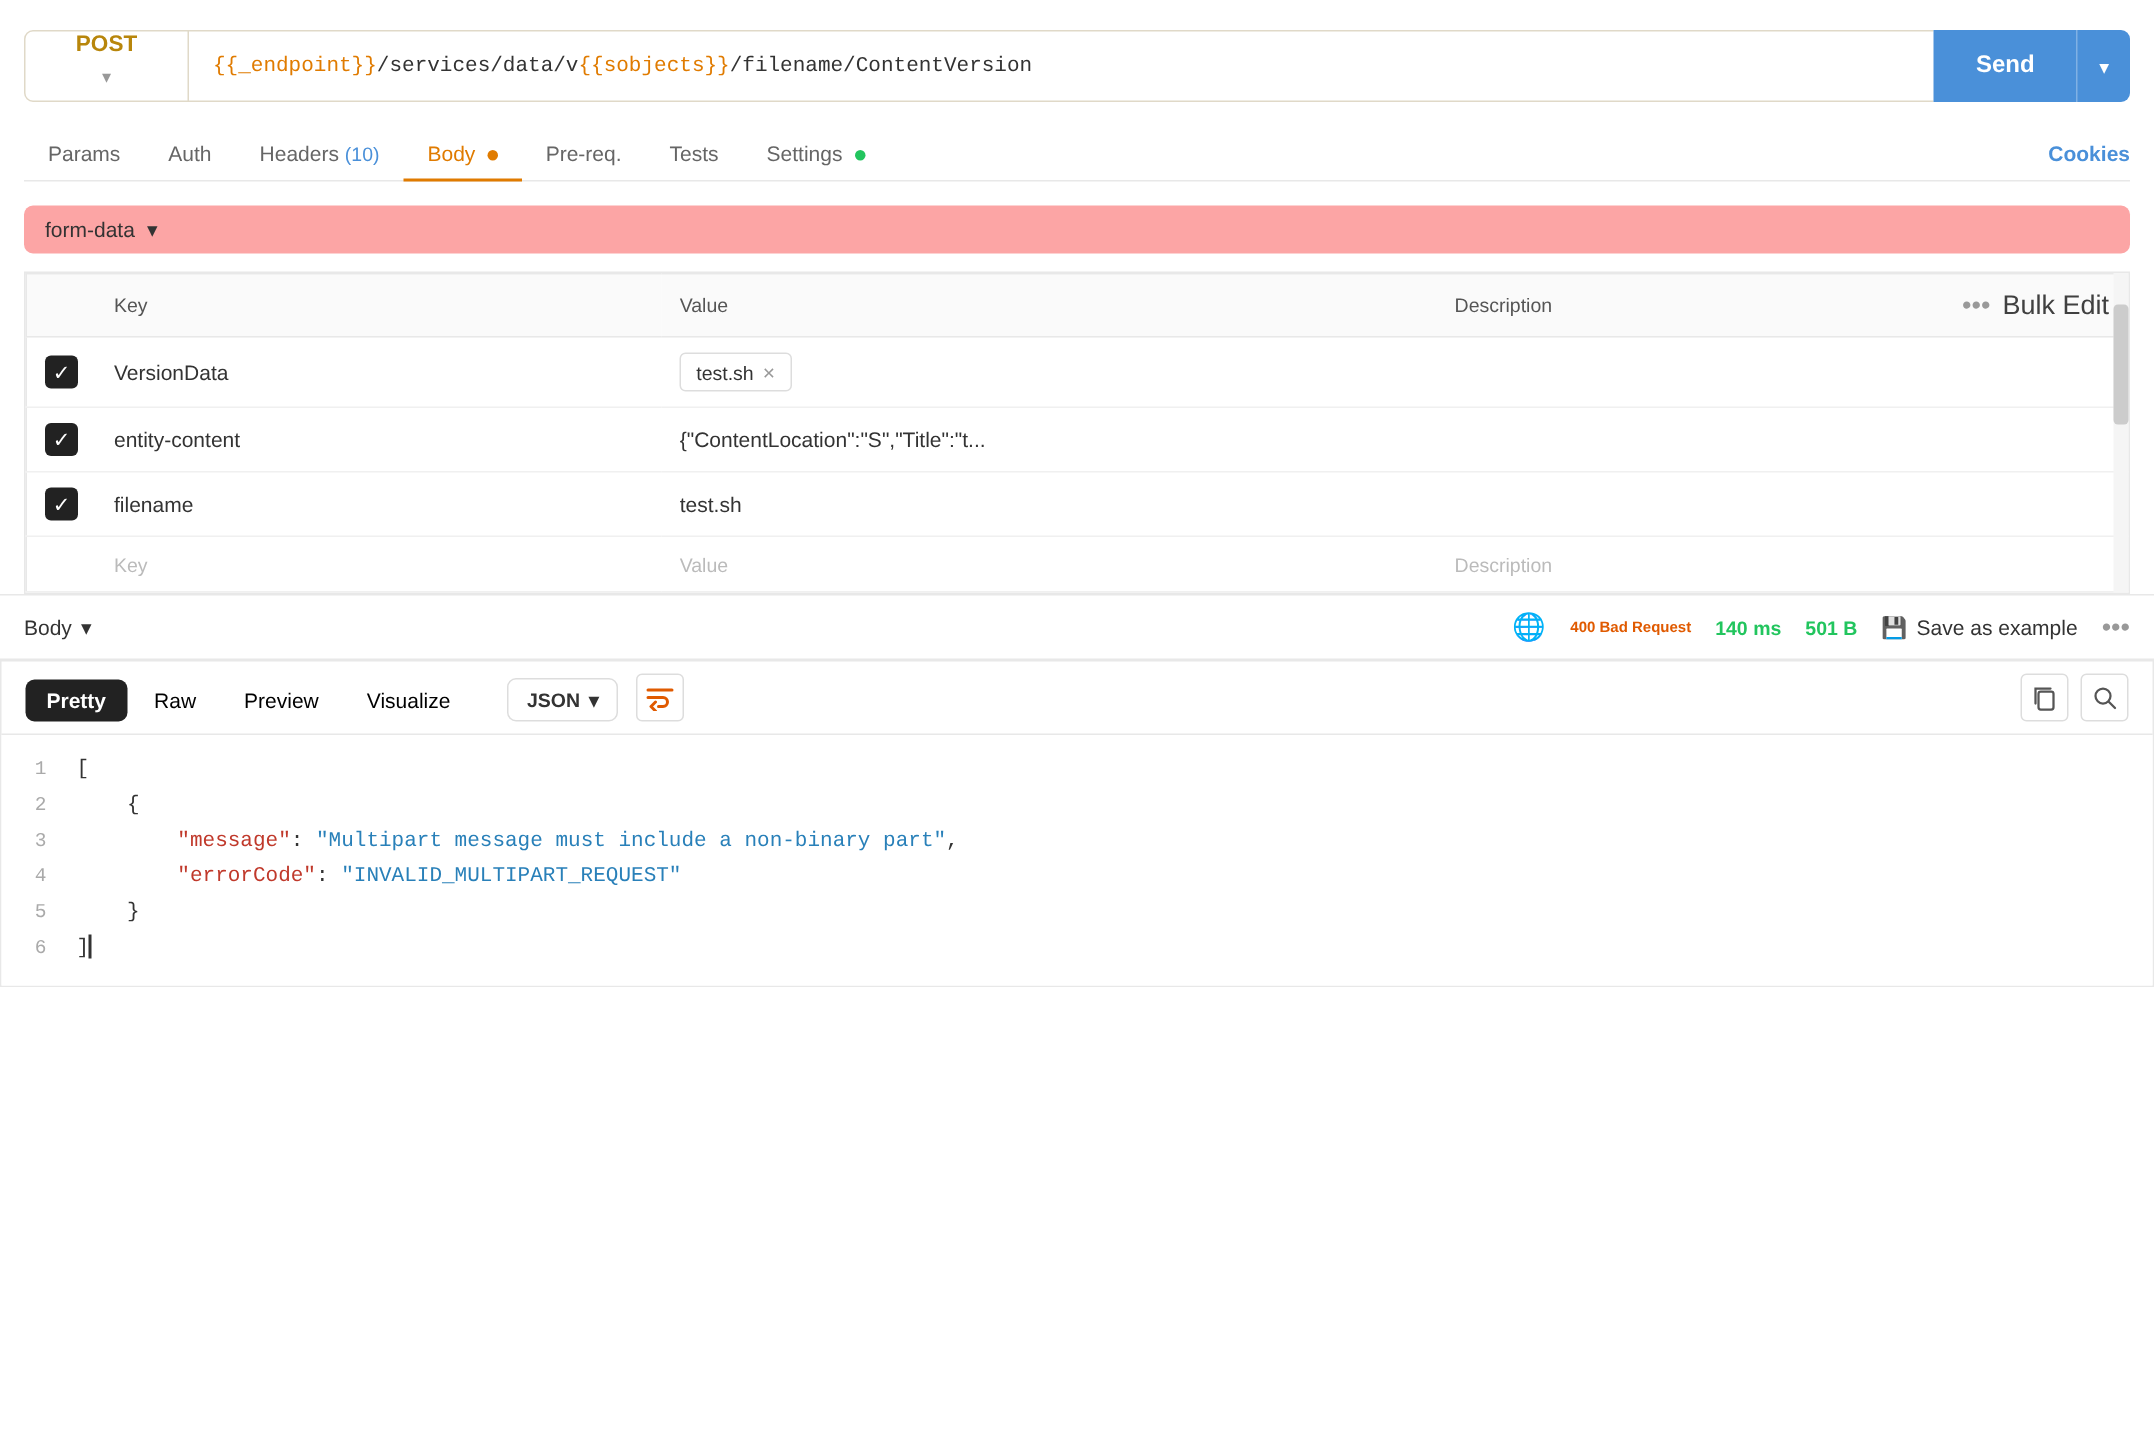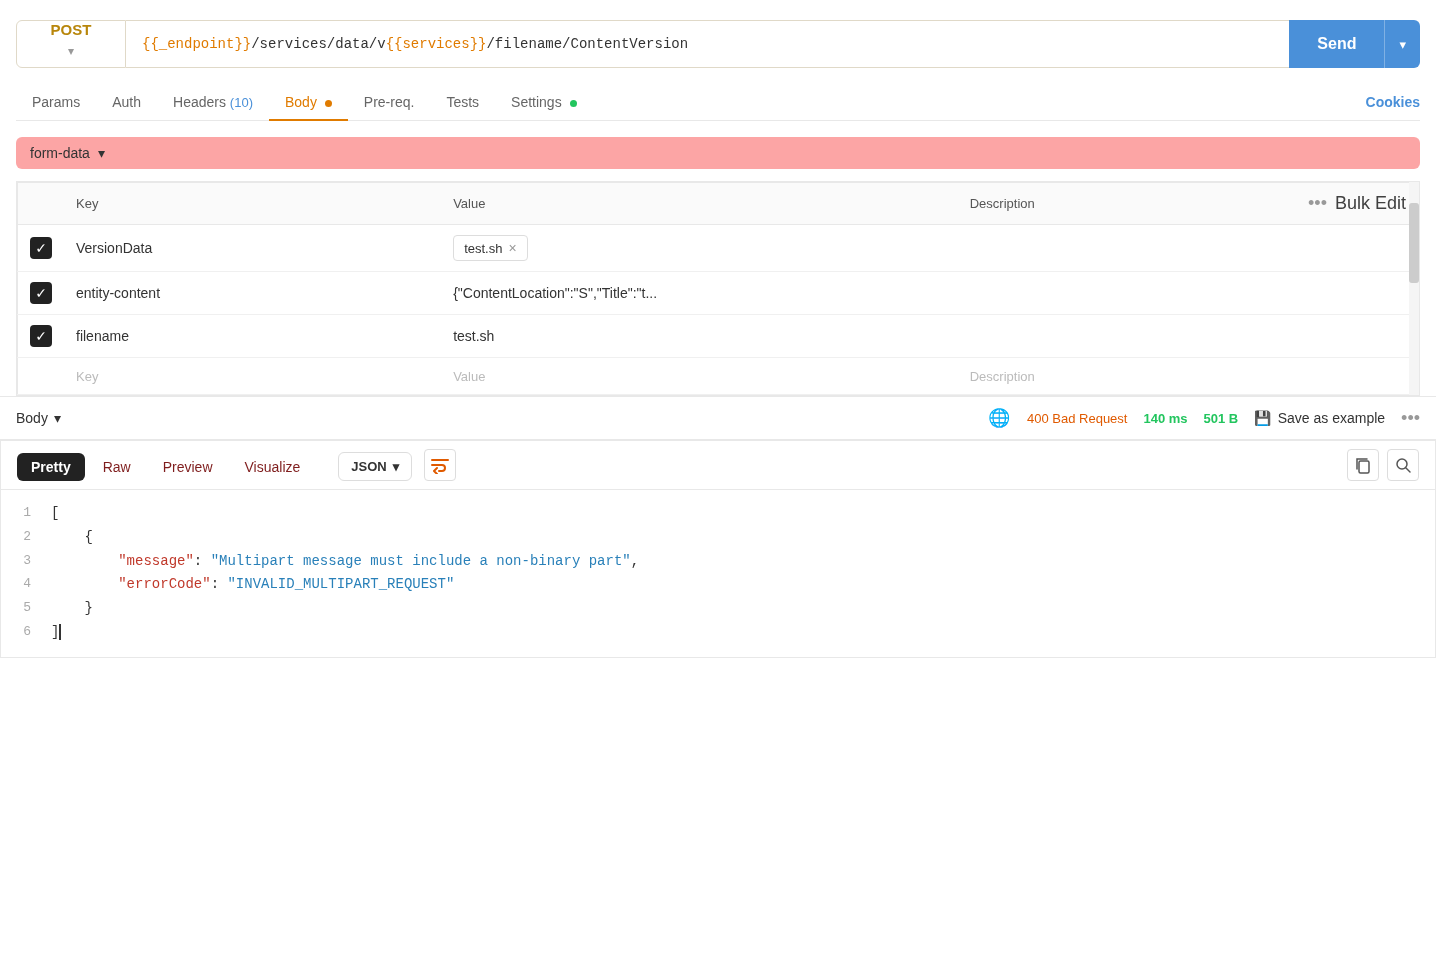--- a/index.html
+++ b/index.html
@@ -261,21 +261,21 @@
       align-items: center;
       gap: 16px;
       margin-left: auto;
     }
 
     .globe-icon {
       font-size: 18px;
       color: #666;
     }
 
-    .status-400 { color: #e05a00; font-weight: 400; font-size: 13px; }
+    .status-400 { color: #e05a00; font-weight: 700; font-size: 10px; }
     .status-time { color: #22c55e; font-weight: 600; font-size: 13px; }
     .status-size { color: #22c55e; font-weight: 600; font-size: 13px; }
 
     .save-example {
       display: flex;
       align-items: center;
       gap: 6px;
       cursor: pointer;
       font-size: 14px;
       color: #333;
@@ -299,21 +299,21 @@
       padding: 8px 16px;
       border-bottom: 1px solid #e8e8e8;
       gap: 4px;
     }
 
     .viewer-tab {
       padding: 6px 14px;
       border-radius: 6px;
       cursor: pointer;
       font-size: 14px;
-      color: #7f1d1d;
+      color: #000000;
     }
 
     .viewer-tab.active {
       background: #222;
       color: #fff;
       font-weight: 600;
     }
 
     .format-select {
       display: flex;
@@ -434,21 +434,21 @@
 
 <div class="main-container">
 
   <div class="url-bar">
     <div class="method-select">
       <span class="method-label">POST</span>
       <span class="method-chevron">▾</span>
     </div>
     <div style="flex:1; border: 1.5px solid #e0d9c8; border-left: none; border-right: none; height: 48px; display: flex; align-items: center; padding: 0 16px;">
       <span style="font-family: 'Courier New', monospace; font-size: 14px;">
-        <span style="color: #e07b00;">{{_endpoint}}</span><span style="color: #333;">/services/data/v</span><span style="color: #e07b00;">{{services}}</span><span style="color: #333;">/filename/ContentVersion</span>
+        <span style="color: #e07b00;">{{_endpoint}}</span><span style="color: #333;">/services/data/v</span><span style="color: #e07b00;">{{sobjects}}</span><span style="color: #333;">/filename/ContentVersion</span>
       </span>
     </div>
     <div class="send-button">
       <span class="send-label">Send</span>
       <span class="send-chevron">▾</span>
     </div>
   </div>
 
   <div class="tabs-row">
     <div class="tabs-left">

